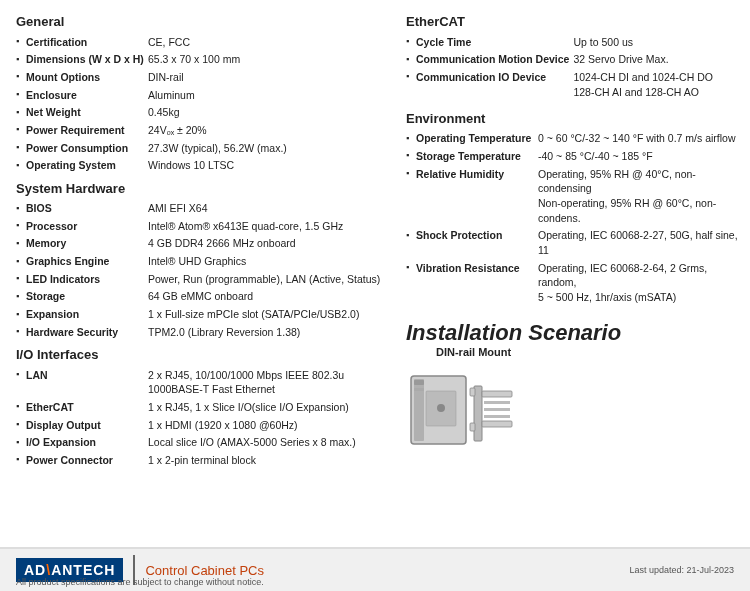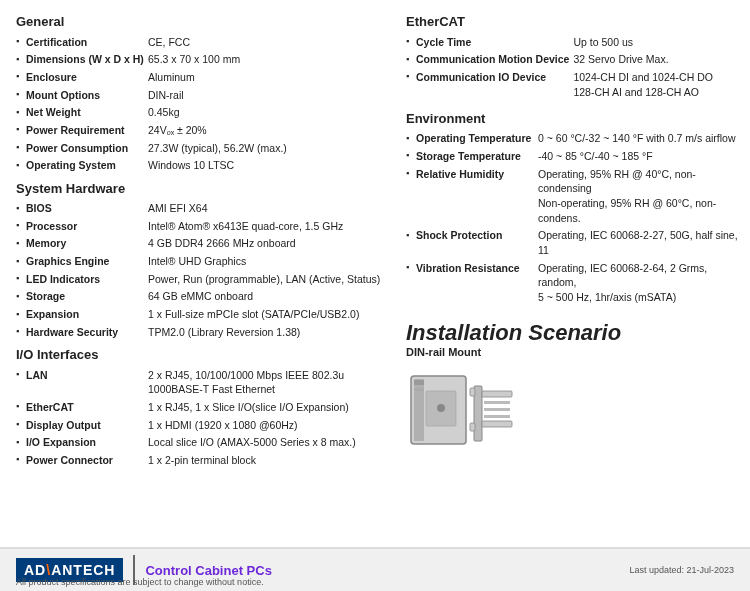--- a/index.html
+++ b/index.html
@@ -72,20 +72,21 @@
       font-size: 22px;
       font-weight: bold;
       color: #222;
       margin-bottom: 0;
       font-style: italic;
     }
     .install-subtitle {
       font-size: 11px;
       font-weight: bold;
       margin-bottom: 8px;
+      margin-left: 30px;
     }
     .device-image-area {
       display: flex;
       align-items: center;
       gap: 10px;
       margin-top: 4px;
     }
 
     
     .footer {
@@ -117,22 +118,22 @@
     .footer-logo span {
       color: #ffffff;
     }
     .footer-divider {
       width: 2px;
       height: 30px;
       background: #666;
     }
     .footer-tagline {
       font-size: 13px;
-      font-weight: bold;
-      color: #6d28d9;
+      font-weight: normal;
+      color: #c2410c;
     }
     .footer-bottom-text {
       font-size: 9px;
       color: #555;
       position: absolute;
       bottom: 4px;
       left: 16px;
     }
     .footer-date {
       font-size: 9px;
@@ -152,26 +153,26 @@
         <tbody id="general-rows">
             <tr>
               <td>Certification</td>
               <td>CE, FCC</td>
             </tr>
             <tr>
               <td>Dimensions (W x D x H)</td>
               <td>65.3 x 70 x 100 mm</td>
             </tr>
             <tr>
+              <td>Mount Options</td>
+              <td>DIN-rail</td>
+            </tr>
+            <tr>
               <td>Enclosure</td>
               <td>Aluminum</td>
-            </tr>
-            <tr>
-              <td>Mount Options</td>
-              <td>DIN-rail</td>
             </tr>
             <tr>
               <td>Net Weight</td>
               <td>0.45kg</td>
             </tr>
             <tr>
               <td>Power Requirement</td>
               <td>24Vₒₓ ± 20%</td>
             </tr>
             <tr>

